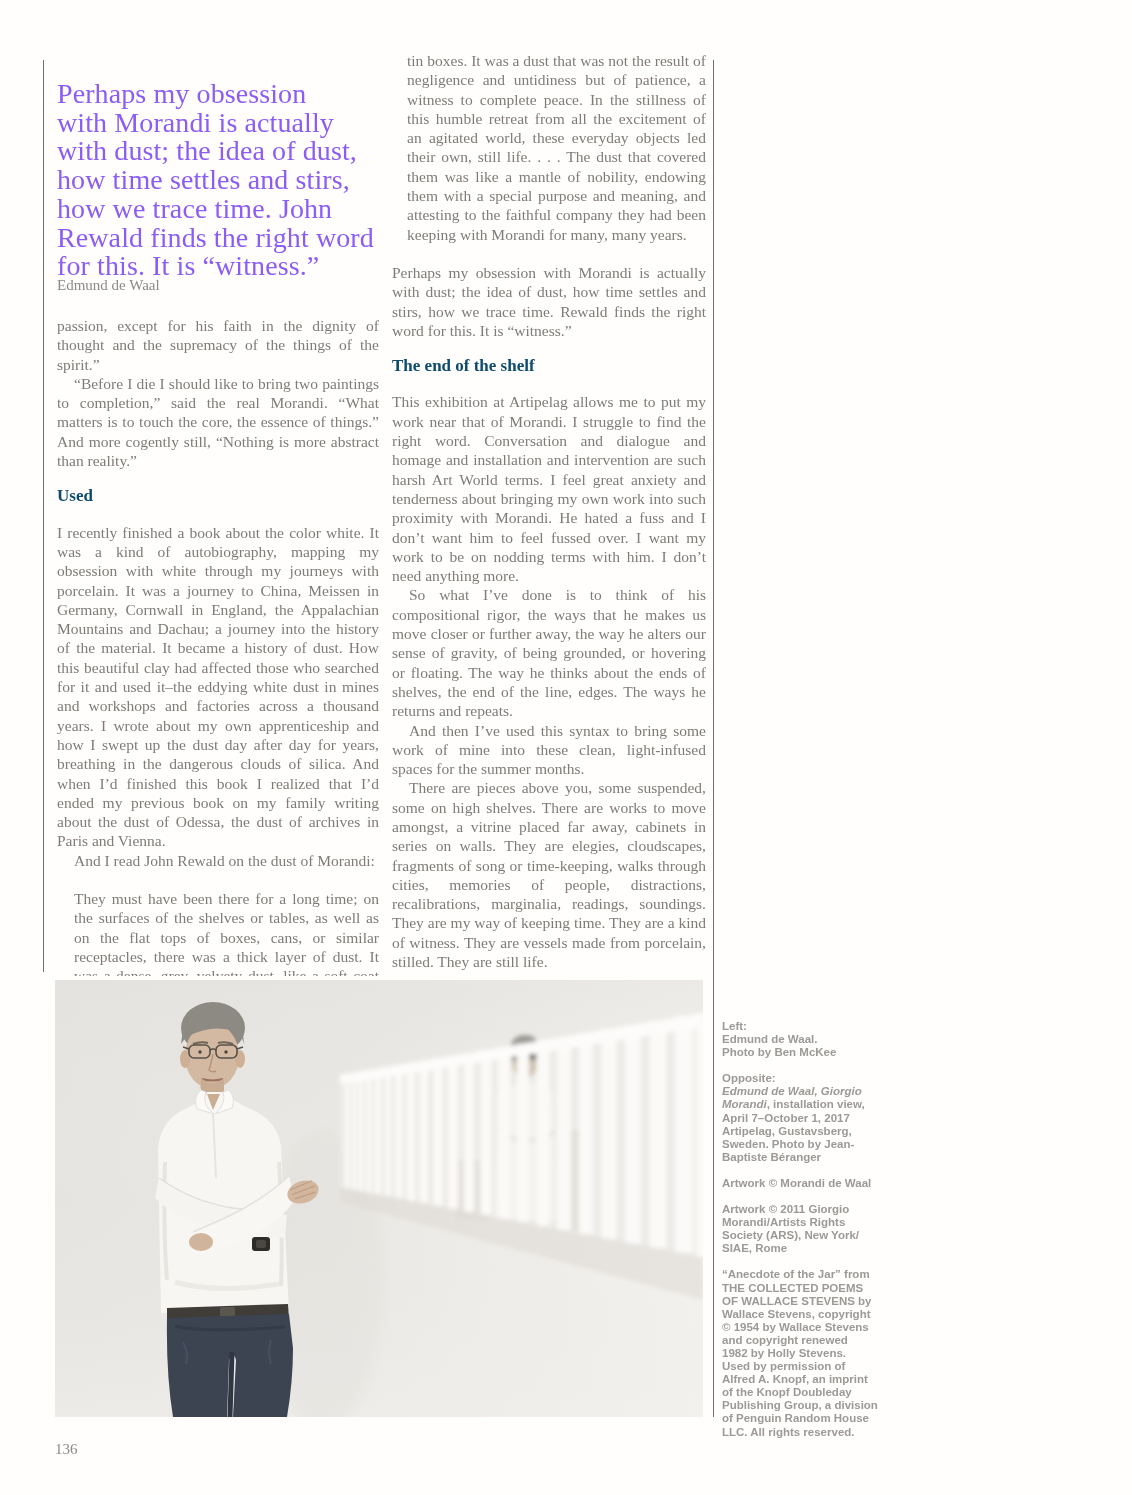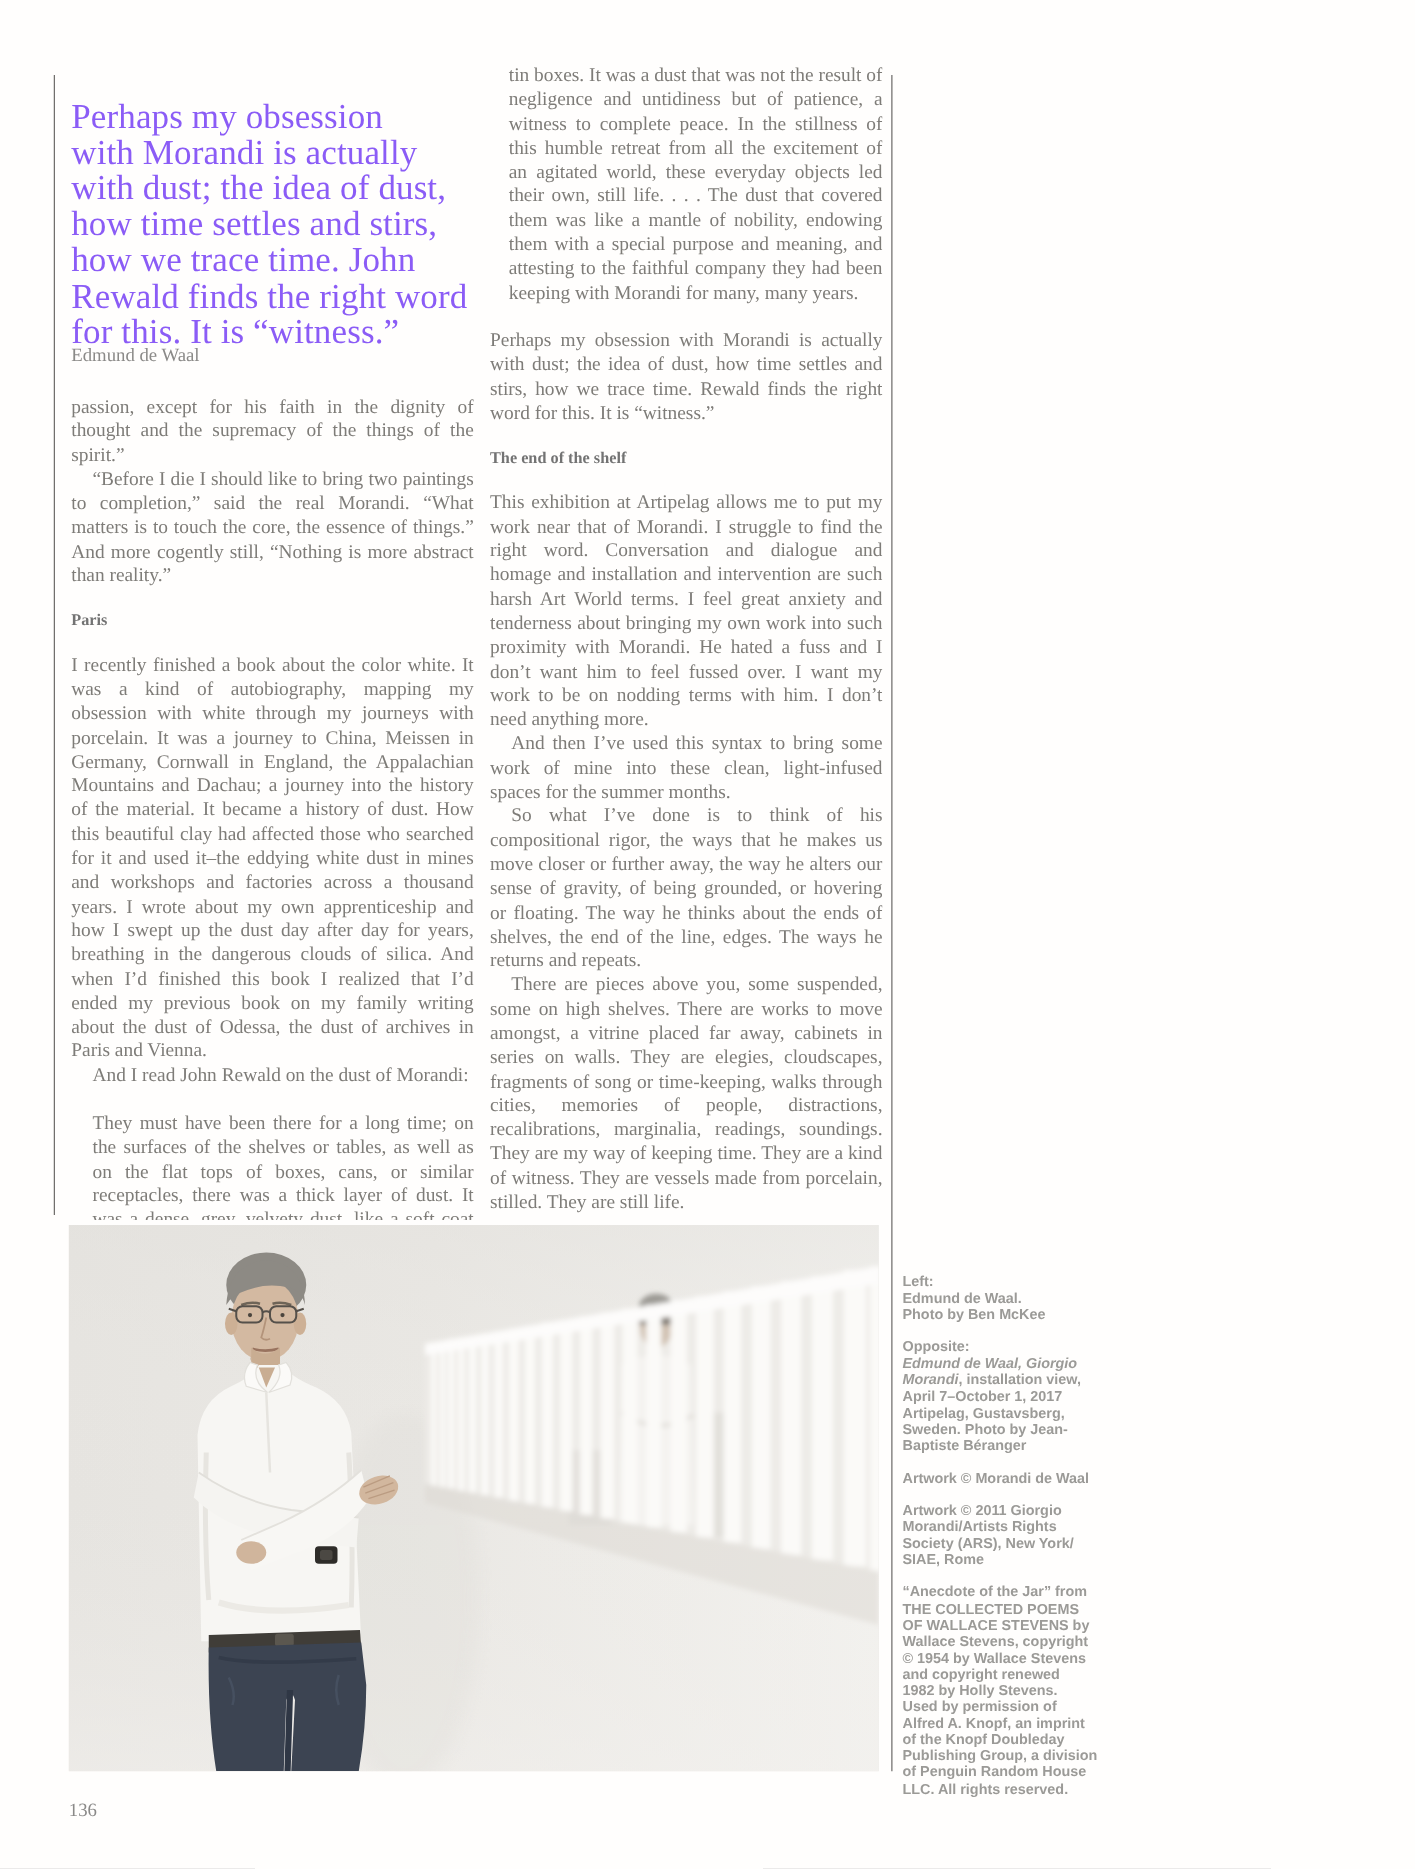--- a/index.html
+++ b/index.html
@@ -18,21 +18,21 @@
     white-space:pre-line;letter-spacing:.1px;margin-top:32px;
   }
   #attribution{position:absolute;left:57px;top:277px;font-size:15px;color:#8b8a88;}
 
   .col{position:absolute;color:#7e7c78;font-size:15.5px;line-height:19.3px;text-align:justify;}
   #col-left{left:57px;top:316px;width:322px;height:660px;overflow:hidden;}
   #col-right{left:392px;top:51px;width:314px;height:940px;overflow:hidden;}
   .col p{margin:0;}
   .col p.indent{text-indent:17px;}
   .col p.gap{margin-top:19px;}
-  .col h3{font-size:13px;line-height:19.3px;color:#737373;margin:16px 0 17px 0;font-weight:bold;}
+  .col h3{font-size:17px;line-height:19.3px;color:#0c4a6e;margin:16px 0 17px 0;font-weight:bold;}
   .col .bq{margin:19px 0 0 17px;}
   .col .bq-cont{margin-left:15px;}
   #footnote{margin-top:13px;font-size:12.3px;line-height:15.2px;color:#85837f;text-align:left;}
   .ital{font-style:italic;}
 
   #captions{
     position:absolute;left:722px;top:1008px;width:178px;
     font-family:"Liberation Sans",sans-serif;font-weight:bold;
     font-size:11.5px;line-height:13.1px;color:#9b9a97;
   }
@@ -59,33 +59,33 @@
 with dust; the idea of dust,
 how time settles and stirs,
 how we trace time. John
 Rewald finds the right word
 for this. It is “witness.”</div>
   <div id="attribution">Edmund de Waal</div>
 
   <div class="col" id="col-left">
     <p>passion, except for his faith in the dignity of thought and the supremacy of the things of the spirit.”</p>
     <p class="indent">“Before I die I should like to bring two paintings to completion,” said the real Morandi. “What matters is to touch the core, the essence of things.” And more cogently still, “Nothing is more abstract than reality.”</p>
-    <h3>Paris</h3>
+    <h3>Used</h3>
     <p>I recently finished a book about the color white. It was a kind of autobiography, mapping my obsession with white through my journeys with porcelain. It was a journey to China, Meissen in Germany, Cornwall in England, the Appalachian Mountains and Dachau; a journey into the history of the material. It became a history of dust. How this beautiful clay had affected those who searched for it and used it–the eddying white dust in mines and workshops and factories across a thousand years. I wrote about my own apprenticeship and how I swept up the dust day after day for years, breathing in the dangerous clouds of silica. And when I’d finished this book I realized that I’d ended my previous book on my family writing about the dust of Odessa, the dust of archives in Paris and Vienna.</p>
     <p class="indent">And I read John Rewald on the dust of Morandi:</p>
     <div class="bq">They must have been there for a long time; on the surfaces of the shelves or tables, as well as on the flat tops of boxes, cans, or similar receptacles, there was a thick layer of dust. It was a dense, grey, velvety dust, like a soft coat of felt, its color and texture seemingly providing the unifying element for these tall bottles and deep bowls, old pitchers and coffee pots, quaint vases and</div>
   </div>
 
   <div class="col" id="col-right">
     <div class="bq-cont">tin boxes. It was a dust that was not the result of negligence and untidiness but of patience, a witness to complete peace. In the stillness of this humble retreat from all the excitement of an agitated world, these everyday objects led their own, still life. . . . The dust that covered them was like a mantle of nobility, endowing them with a special purpose and meaning, and attesting to the faithful company they had been keeping with Morandi for many, many years.</div>
     <p class="gap">Perhaps my obsession with Morandi is actually with dust; the idea of dust, how time settles and stirs, how we trace time. Rewald finds the right word for this. It is “witness.”</p>
     <h3>The end of the shelf</h3>
     <p>This exhibition at Artipelag allows me to put my work near that of Morandi. I struggle to find the right word. Conversation and dialogue and homage and installation and intervention are such harsh Art World terms. I feel great anxiety and tenderness about bringing my own work into such proximity with Morandi. He hated a fuss and I don’t want him to feel fussed over. I want my work to be on nodding terms with him. I don’t need anything more.</p>
+    <p class="indent">So what I’ve done is to think of his compositional rigor, the ways that he makes us move closer or further away, the way he alters our sense of gravity, of being grounded, or hovering or floating. The way he thinks about the ends of shelves, the end of the line, edges. The ways he returns and repeats.</p>
     <p class="indent">And then I’ve used this syntax to bring some work of mine into these clean, light-infused spaces for the summer months.</p>
-    <p class="indent">So what I’ve done is to think of his compositional rigor, the ways that he makes us move closer or further away, the way he alters our sense of gravity, of being grounded, or hovering or floating. The way he thinks about the ends of shelves, the end of the line, edges. The ways he returns and repeats.</p>
     <p class="indent">There are pieces above you, some suspended, some on high shelves. There are works to move amongst, a vitrine placed far away, cabinets in series on walls. They are elegies, cloudscapes, fragments of song or time-keeping, walks through cities, memories of people, distractions, recalibrations, marginalia, readings, soundings. They are my way of keeping time. They are a kind of witness. They are vessels made from porcelain, stilled. They are still life.</p>
     <div id="footnote">
       <span class="ital">Witness</span><span> by Edmund de Waal was originally published by Artipelag in the 2017 catalogue </span>
     </div>
   </div>
 
   <div id="photo">
     <svg width="648" height="437" viewBox="0 0 648 437">
       <defs>
         <linearGradient id="wall" x1="0" y1="0" x2="1" y2="0">

